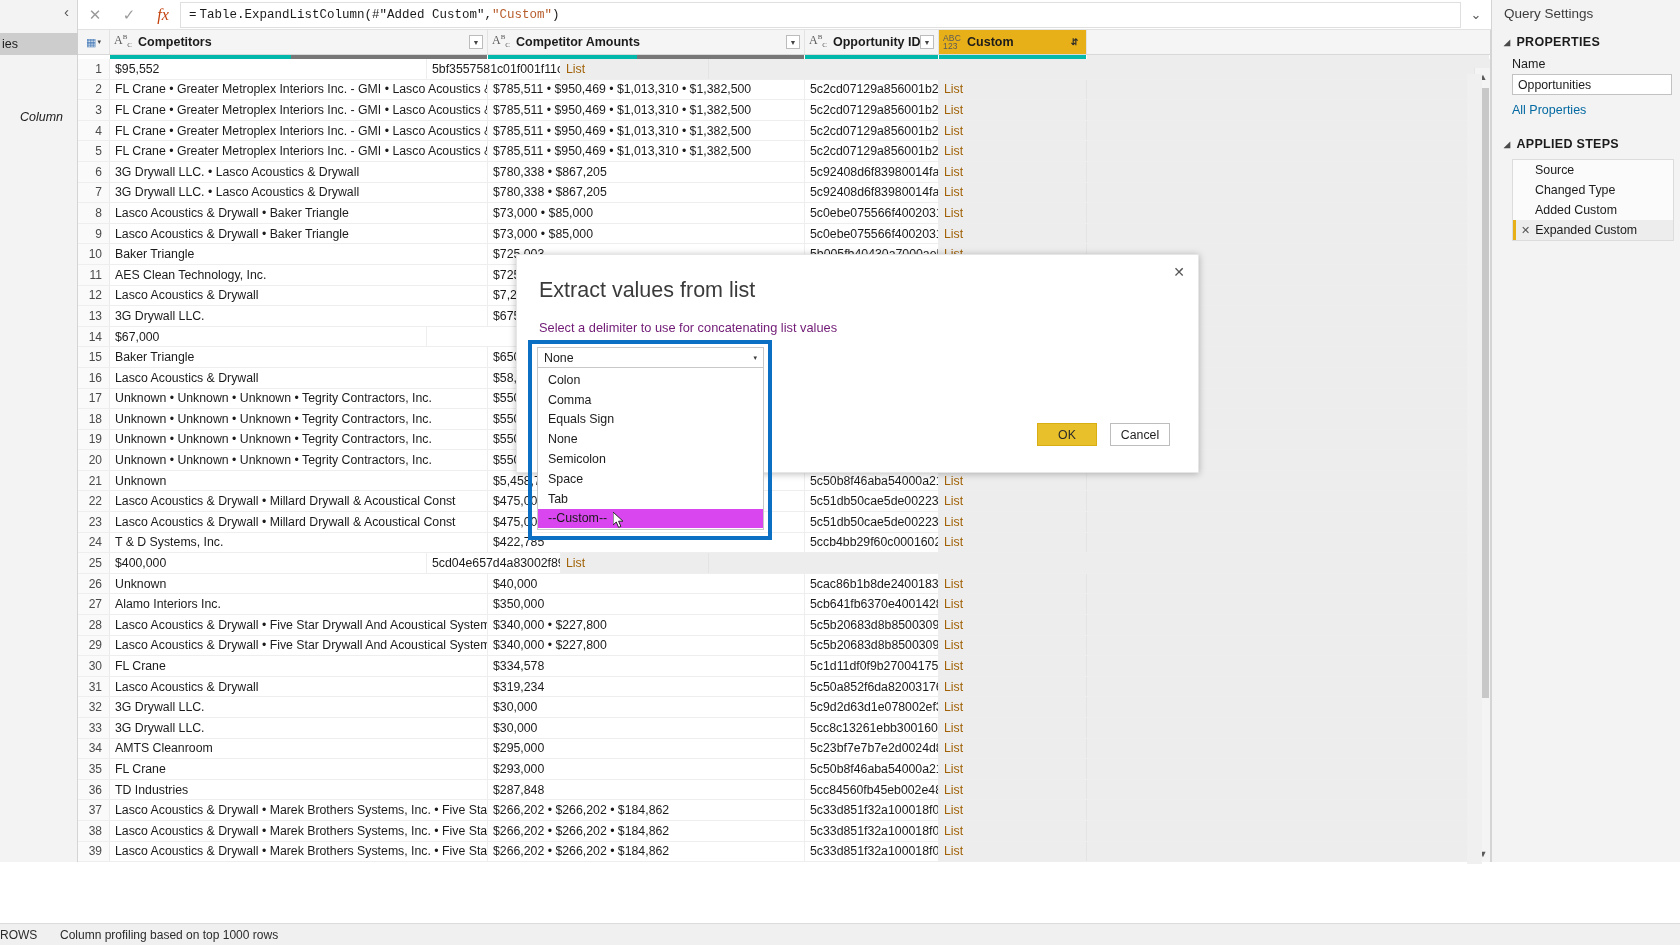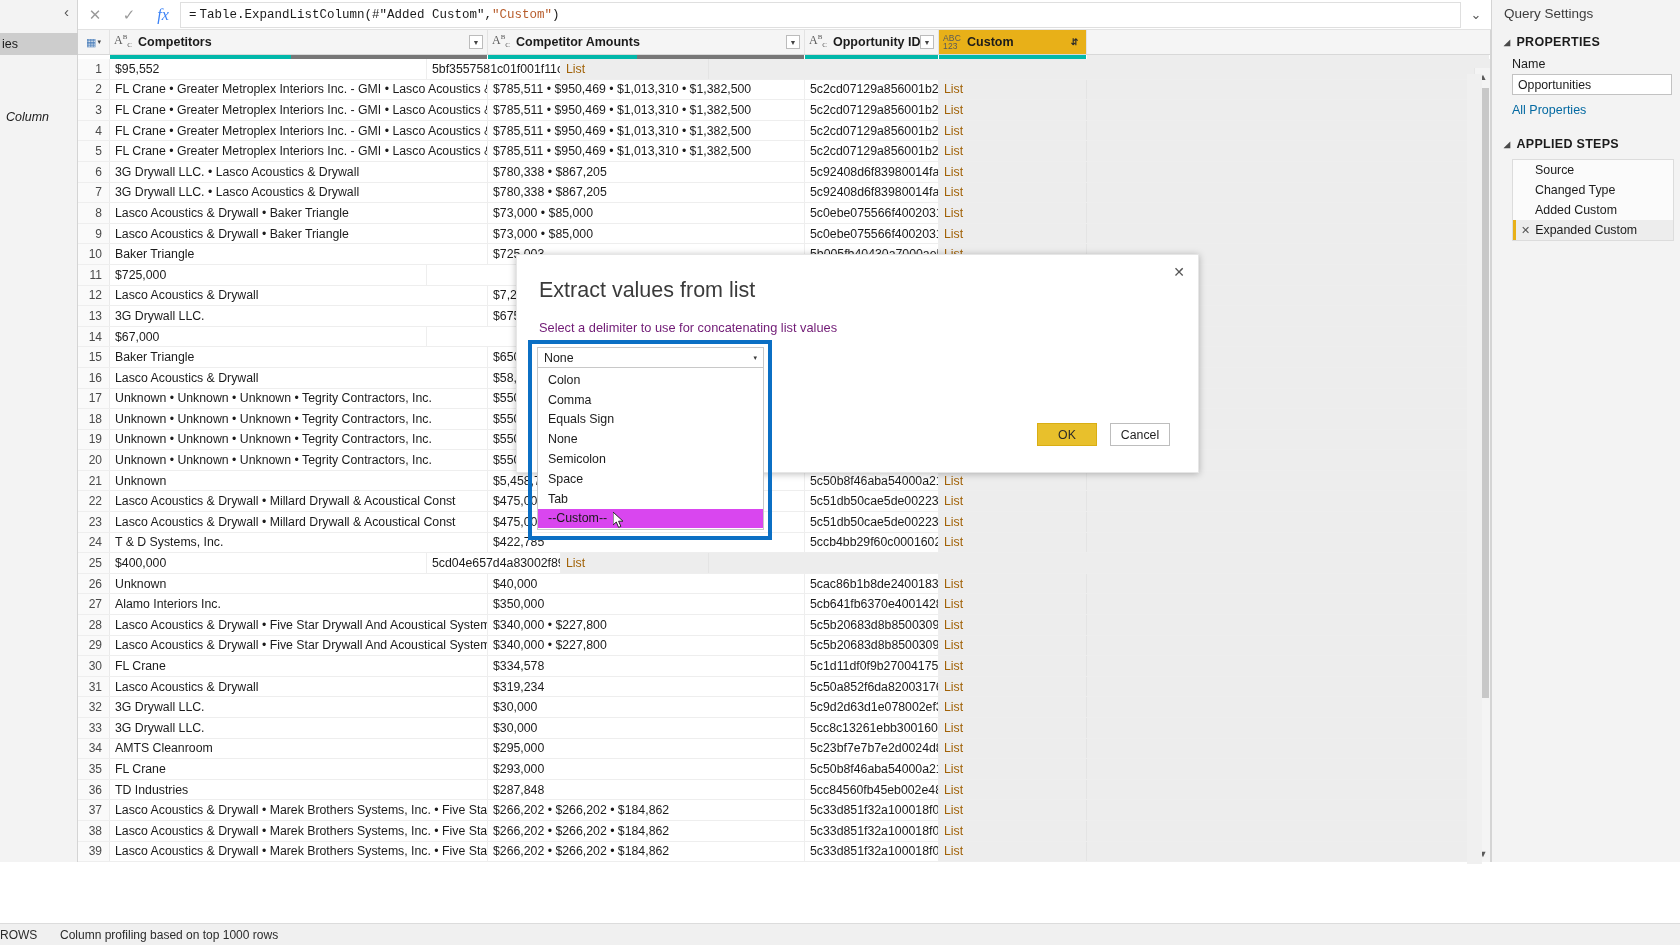--- a/index.html
+++ b/index.html
@@ -23,34 +23,34 @@
     line-height: 1; cursor: pointer;
   }
   .left-rail .query-item-clip {
     position: absolute; left: 0; top: 33px; width: 78px; height: 22px;
     background: #cdcdcd; color: #1b1b1b; font-size: 12.5px;
     display: flex; align-items: center; padding-left: 2px; overflow: hidden;
   }
   .left-rail .query-sub-clip {
     position: absolute; left: 0; top: 108px; width: 78px; height: 18px;
     font-size: 12.5px; font-style: italic; color: #1b1b1b;
-    display: flex; align-items: center; padding-left: 6px; overflow: hidden;
+    display: flex; align-items: center; padding-left: 20px; overflow: hidden;
   }
 
   
   .formula-bar {
     position: absolute; left: 78px; top: 0; width: 1413px; height: 30px;
     background: #ffffff; border-bottom: 1px solid #e2e2e2;
     display: flex; align-items: center;
   }
   .fb-btn {
     width: 34px; height: 28px; display: flex; align-items: center; justify-content: center;
     color: #9a9a9a; font-size: 15px; cursor: pointer;
   }
-  .fb-btn.fx { color: #3b82f6; font-style: italic; font-family: "Liberation Serif", serif; font-size: 16px; }
+  .fb-btn.fx { color: #c2410c; font-style: italic; font-family: "Liberation Serif", serif; font-size: 16px; }
   .fb-input {
     flex: 1; height: 26px; display: flex; align-items: center;
     border: 1px solid #dfdfdf; background: #fff; padding: 0 8px;
     font-family: "Liberation Mono", monospace; font-size: 12.5px;
     color: #1b1b1b; white-space: nowrap; overflow: hidden;
   }
   .fb-eq { color: #1b1b1b; margin-right: 3px; }
   .fb-str { color: #b75c2b; }
   .fb-chevron {
     width: 30px; height: 28px; display: flex; align-items: center; justify-content: center;
@@ -405,20 +405,21 @@
         <div class="grid-row">
           <div class="cell rownum">10</div>
           <div class="cell c-competitors">Baker Triangle</div>
           <div class="cell c-amounts">$725,003</div>
           <div class="cell c-oppid">5b005fb40430a7000ae51774</div>
           <div class="cell c-custom">List</div>
           <div class="cell c-blank"></div>
         </div>
         <div class="grid-row">
           <div class="cell rownum">11</div>
+          <div class="cell c-competitors">AES Clean Technology, Inc.</div>
           <div class="cell c-amounts">$725,000</div>
           <div class="cell c-oppid"></div>
           <div class="cell c-custom"></div>
           <div class="cell c-blank"></div>
         </div>
         <div class="grid-row">
           <div class="cell rownum">12</div>
           <div class="cell c-competitors">Lasco Acoustics &amp; Drywall</div>
           <div class="cell c-amounts">$7,250,00</div>
           <div class="cell c-oppid"></div>

